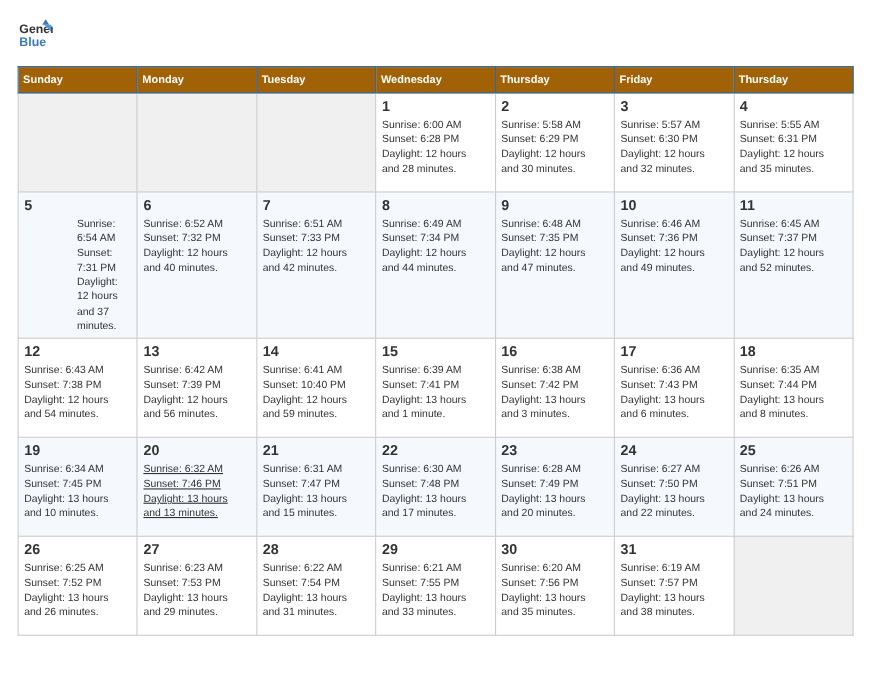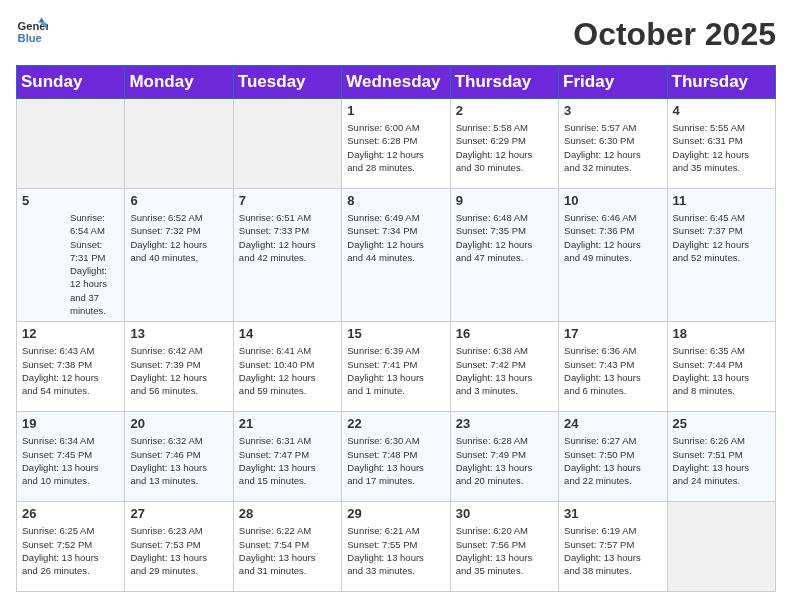--- a/index.html
+++ b/index.html
@@ -36,23 +36,23 @@
     .location {
       font-size: 15px;
       color: #555;
     }
     table {
       width: 100%;
       border-collapse: collapse;
       table-layout: fixed;
     }
     thead th {
-      background-color: #6d28d9;
+      background-color: #a16207;
       color: #fff;
-      font-size: 17px;
+      font-size: 10px;
       font-weight: bold;
       padding: 6px 4px;
       text-align: left;
       border: 1px solid #2a6aaf;
     }
     tbody td {
       border: 1px solid #ccc;
       vertical-align: top;
       padding: 4px 5px;
       font-size: 10px;
@@ -84,21 +84,20 @@
 <div class="header">
   <div class="logo">
     <svg class="logo-icon" viewBox="0 0 40 40">
       <text x="2" y="18" font-size="14" font-weight="bold" fill="#333">General</text>
       <text x="2" y="32" font-size="14" font-weight="bold" fill="#3a7abf">Blue</text>
       <polygon points="28,8 36,8 32,2" fill="#3a7abf"></polygon>
       <polygon points="30,8 38,8 38,16" fill="#5599dd"></polygon>
     </svg>
   </div>
   <div class="title-block">
-    <div class="month-year">October 2025</div>
   </div>
 </div>
 
 <table>
   <thead>
     <tr id="weekday-header">
         <th>Sunday</th>
         <th>Monday</th>
         <th>Tuesday</th>
         <th>Wednesday</th>
@@ -246,21 +245,21 @@
       <tr>
         <td>
           <div class="day-num">19</div>
           <div class="day-info" style="white-space: pre-line;">Sunrise: 6:34 AM
 Sunset: 7:45 PM
 Daylight: 13 hours
 and 10 minutes.</div>
         </td>
         <td>
           <div class="day-num">20</div>
-          <div class="day-info" style="white-space: pre-line;">Sunrise: 6:32 AM
+          <div class="day-info" style="white-space: pre-line; text-decoration: underline;">Sunrise: 6:32 AM
 Sunset: 7:46 PM
 Daylight: 13 hours
 and 13 minutes.</div>
         </td>
         <td>
           <div class="day-num">21</div>
           <div class="day-info" style="white-space: pre-line;">Sunrise: 6:31 AM
 Sunset: 7:47 PM
 Daylight: 13 hours
 and 15 minutes.</div>

